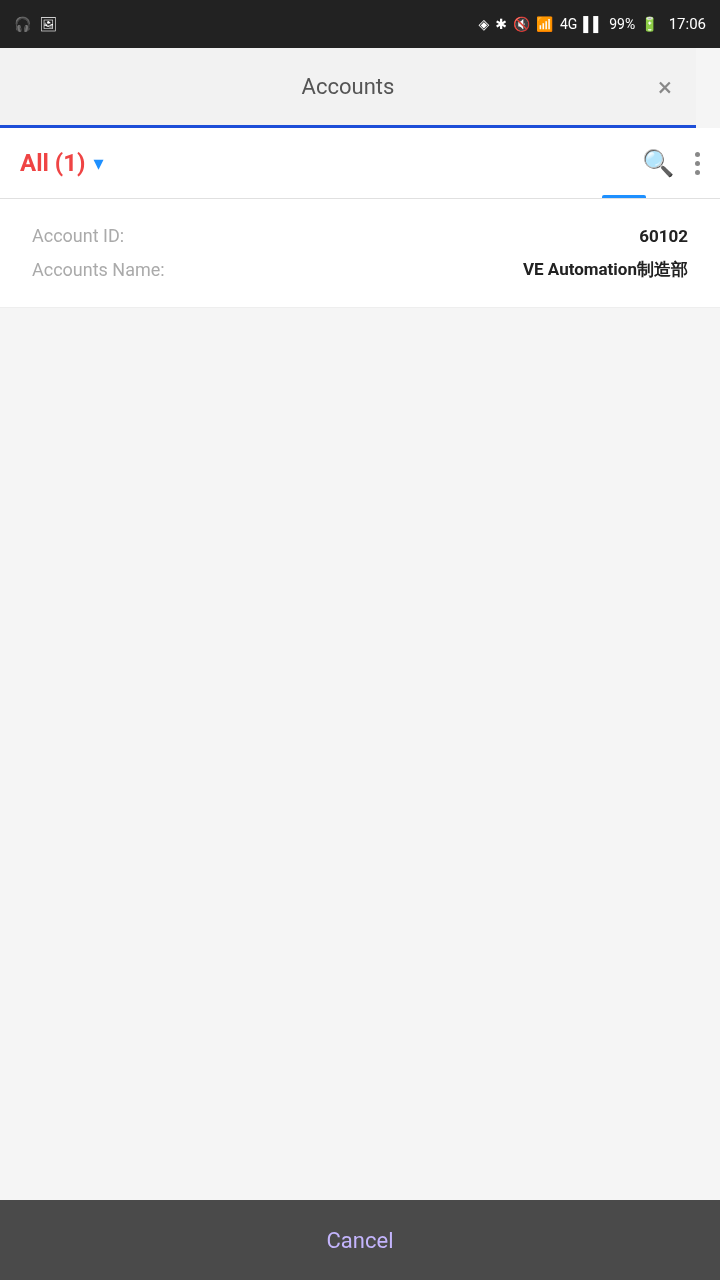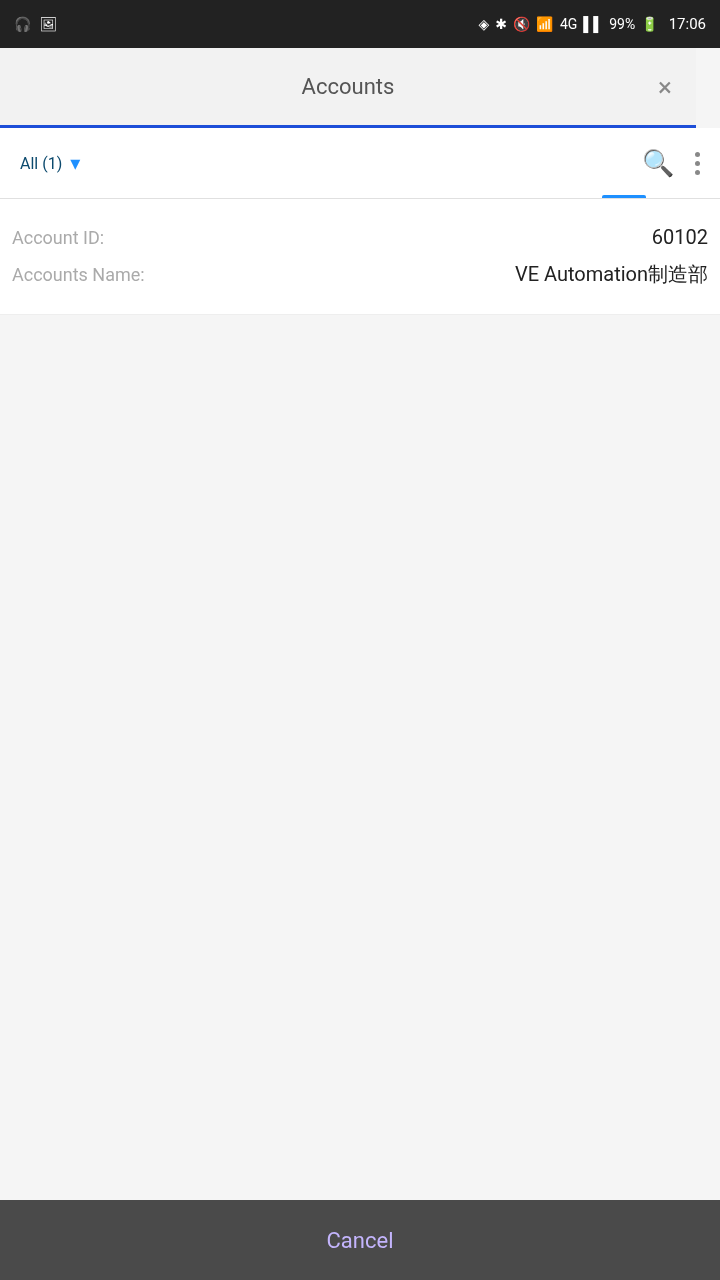--- a/index.html
+++ b/index.html
@@ -81,23 +81,23 @@
       justify-content: space-between;
       padding: 0 20px;
       position: relative;
     }
     .filter-left {
       display: flex;
       align-items: center;
       gap: 8px;
     }
     .filter-label {
-      font-size: 16px;
-      color: #0c4a6e;
-      font-weight: 400;
+      font-size: 24px;
+      color: #ef4444;
+      font-weight: 700;
     }
     .filter-chevron {
       color: #1e90ff;
       font-size: 20px;
     }
     .filter-right {
       display: flex;
       align-items: center;
       gap: 20px;
     }
@@ -141,38 +141,38 @@
       background: #e0e0e0;
     }
 
     
     .account-list {
       width: 720px;
       background: #ffffff;
       padding: 0;
     }
     .account-item {
-      padding: 20px 12px;
+      padding: 20px 32px;
       border-bottom: 1px solid #eeeeee;
     }
     .account-row {
       display: flex;
       justify-content: space-between;
       align-items: center;
       padding: 6px 0;
     }
     .account-field-label {
       font-size: 18px;
       color: #aaaaaa;
       font-weight: 400;
     }
     .account-field-value {
-      font-size: 20px;
+      font-size: 17px;
       color: #222222;
-      font-weight: 400;
+      font-weight: 700;
     }
 
     
     .main-content {
       width: 720px;
       flex: 1;
       background: #f5f5f5;
       height: calc(1280px - 48px - 80px - 70px - 1px - 80px);
     }
 

